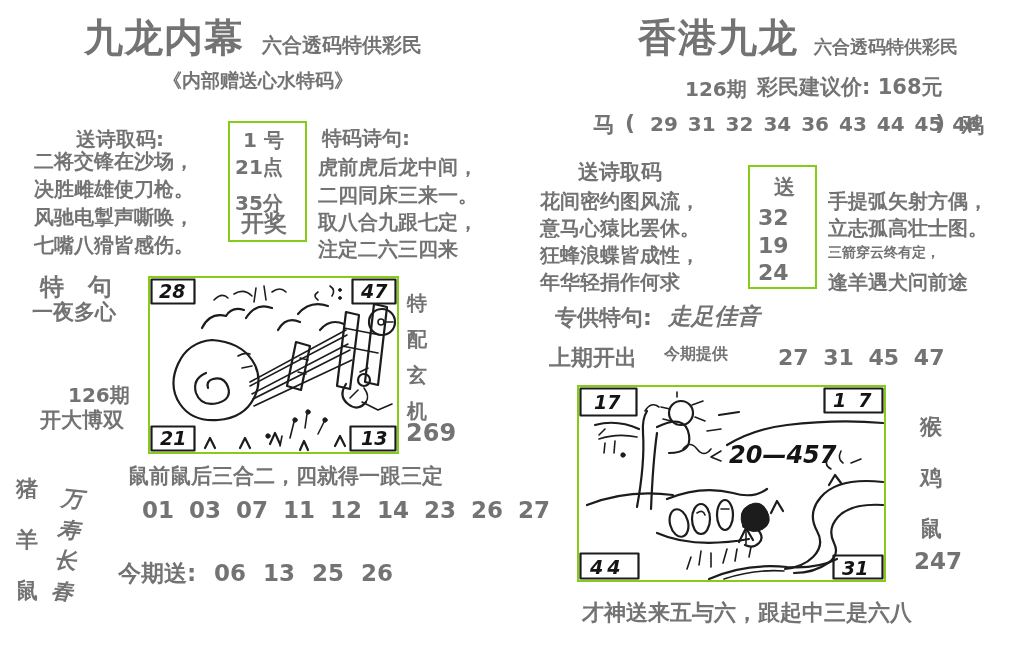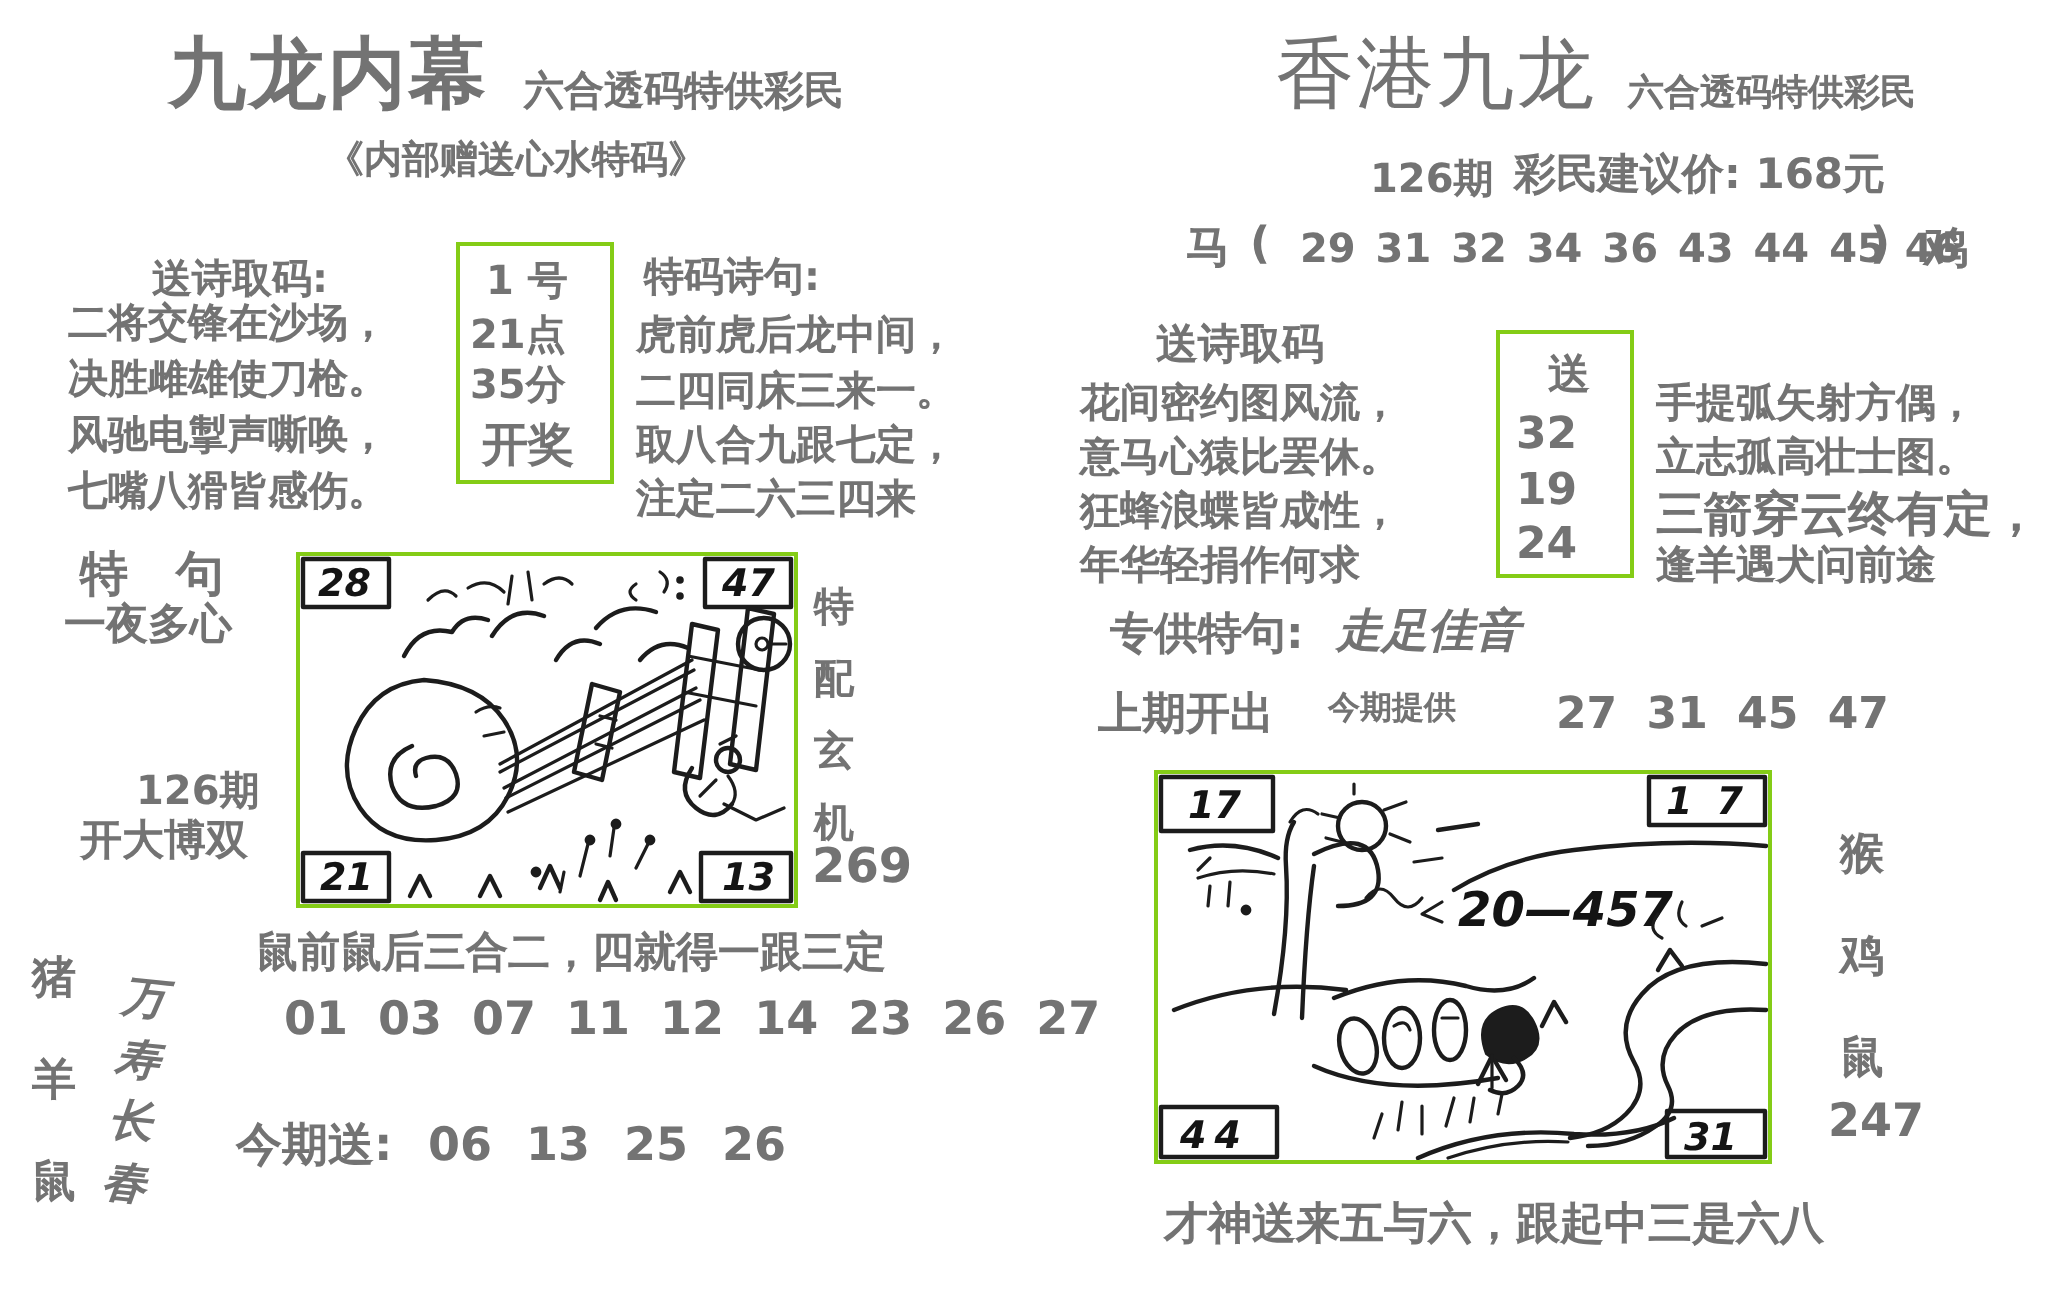--- a/index.html
+++ b/index.html
@@ -30,21 +30,21 @@
 
     <div class="abs" style="left:76px;top:128px;font-size:20px;font-weight:700">送诗取码:</div>
     <div class="abs" style="left:34px;top:150px;font-size:20px">二将交锋在沙场，</div>
     <div class="abs" style="left:34px;top:178px;font-size:20px">决胜雌雄使刀枪。</div>
     <div class="abs" style="left:34px;top:206px;font-size:20px">风驰电掣声嘶唤，</div>
     <div class="abs" style="left:34px;top:234px;font-size:20px">七嘴八猾皆感伤。</div>
 
     <div class="obox" style="left:228px;top:121px;width:75px;height:117px">
       <div class="abs" style="left:13px;top:6px;font-size:20px">1 号</div>
       <div class="abs" style="left:5px;top:33px;font-size:20px">21点</div>
-      <div class="abs" style="left:5px;top:58px;font-size:20px">35分</div>
+      <div class="abs" style="left:5px;top:69px;font-size:20px">35分</div>
       <div class="abs" style="left:11px;top:87px;font-size:23px;font-weight:700">开奖</div>
     </div>
 
     <div class="abs" style="left:322px;top:127px;font-size:20px;font-weight:700">特码诗句:</div>
     <div class="abs" style="left:318px;top:156px;font-size:20px">虎前虎后龙中间，</div>
     <div class="abs" style="left:318px;top:184px;font-size:20px">二四同床三来一。</div>
     <div class="abs" style="left:318px;top:211px;font-size:20px">取八合九跟七定，</div>
     <div class="abs" style="left:318px;top:238px;font-size:20px">注定二六三四来</div>
 
     <div class="abs" style="left:40px;top:274px;font-size:24px;font-weight:700">特　句</div>
@@ -146,21 +146,21 @@
       <span>寿</span>
       <span>长</span>
       <span>春</span>
     </div>
 
     <div class="abs" style="left:118px;top:560px;font-size:23px;font-weight:700">今期送:</div>
     <div class="abs" style="left:214px;top:560px;font-size:23px;font-weight:700;word-spacing:9px">06 13 25 26</div>
   </section>
 
   <section>
-    <div class="abs" style="left:638px;top:16px;font-size:39px;font-weight:400;letter-spacing:1px">香港九龙</div>
+    <div class="abs" style="left:638px;top:16px;font-size:39px;font-weight:700;letter-spacing:1px">香港九龙</div>
     <div class="abs" style="left:814px;top:37px;font-size:18px;font-weight:700">六合透码特供彩民</div>
 
     <div class="abs" style="left:685px;top:78px;font-size:20px">126期</div>
     <div class="abs" style="left:757px;top:75px;font-size:21px;font-weight:700">彩民建议价: 168元</div>
 
     <div class="abs" style="left:593px;top:112px;font-size:22px;font-weight:700">马</div>
     <div class="abs" style="left:625px;top:110px;font-size:22px">(</div>
     <div class="abs" style="left:650px;top:113px;font-size:20px;font-weight:700;word-spacing:3px">29 31 32 34 36 43 44 45 46</div>
     <div class="abs" style="left:935px;top:110px;font-size:22px">)</div>
     <div class="abs" style="left:962px;top:112px;font-size:22px;font-weight:700">鸡</div>
@@ -173,21 +173,21 @@
 
     <div class="obox" style="left:748px;top:165px;width:65px;height:120px">
       <div class="abs" style="left:24px;top:8px;font-size:21px;font-weight:700">送</div>
       <div class="abs" style="left:8px;top:38px;font-size:22px">32</div>
       <div class="abs" style="left:8px;top:66px;font-size:22px">19</div>
       <div class="abs" style="left:8px;top:93px;font-size:22px">24</div>
     </div>
 
     <div class="abs" style="left:828px;top:190px;font-size:20px">手提弧矢射方偶，</div>
     <div class="abs" style="left:828px;top:217px;font-size:20px">立志孤高壮士图。</div>
-    <div class="abs" style="left:828px;top:244px;font-size:24px">三箭穿云终有定，</div>
+    <div class="abs" style="left:828px;top:244px;font-size:14px">三箭穿云终有定，</div>
     <div class="abs" style="left:828px;top:271px;font-size:20px">逢羊遇犬问前途</div>
 
     <div class="abs" style="left:555px;top:305px;font-size:22px;font-weight:700">专供特句:</div>
     <div class="abs hand" style="left:668px;top:303px;font-size:23px;font-weight:700">走足佳音</div>
 
     <div class="abs" style="left:549px;top:345px;font-size:22px;font-weight:700">上期开出</div>
     <div class="abs" style="left:664px;top:345px;font-size:16px;font-weight:700">今期提供</div>
     <div class="abs" style="left:778px;top:345px;font-size:22px;font-weight:700;word-spacing:7px">27 31 45 47</div>
 
     <div class="obox thick" style="left:577px;top:385px;width:305px;height:193px">

